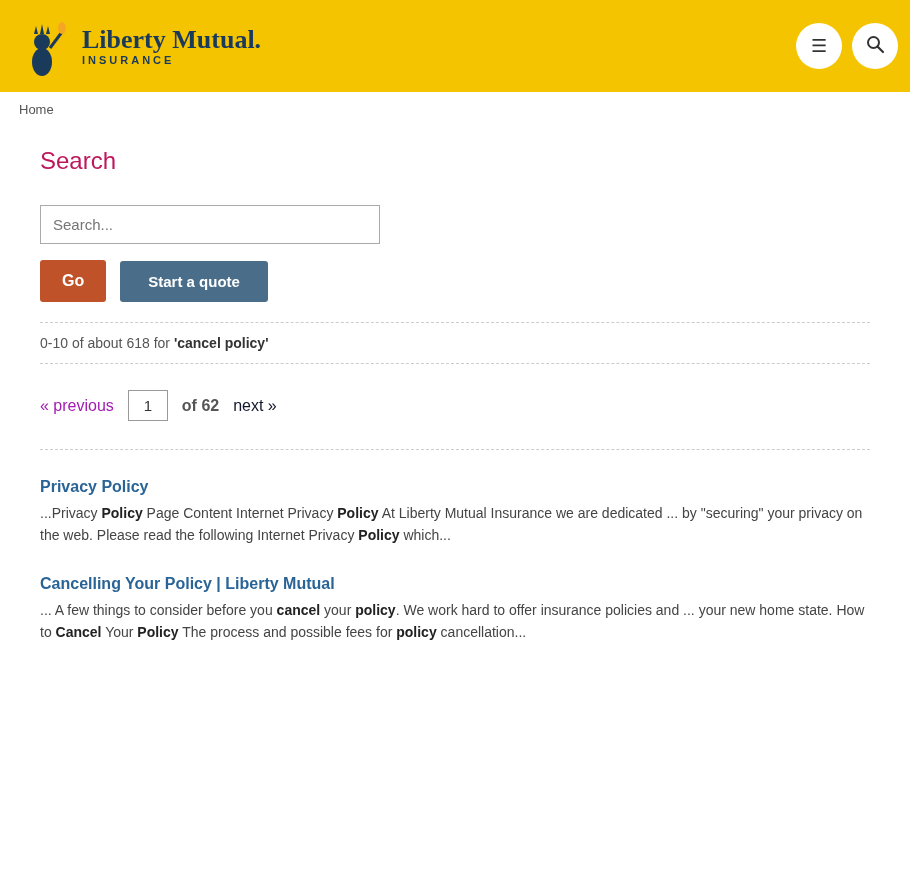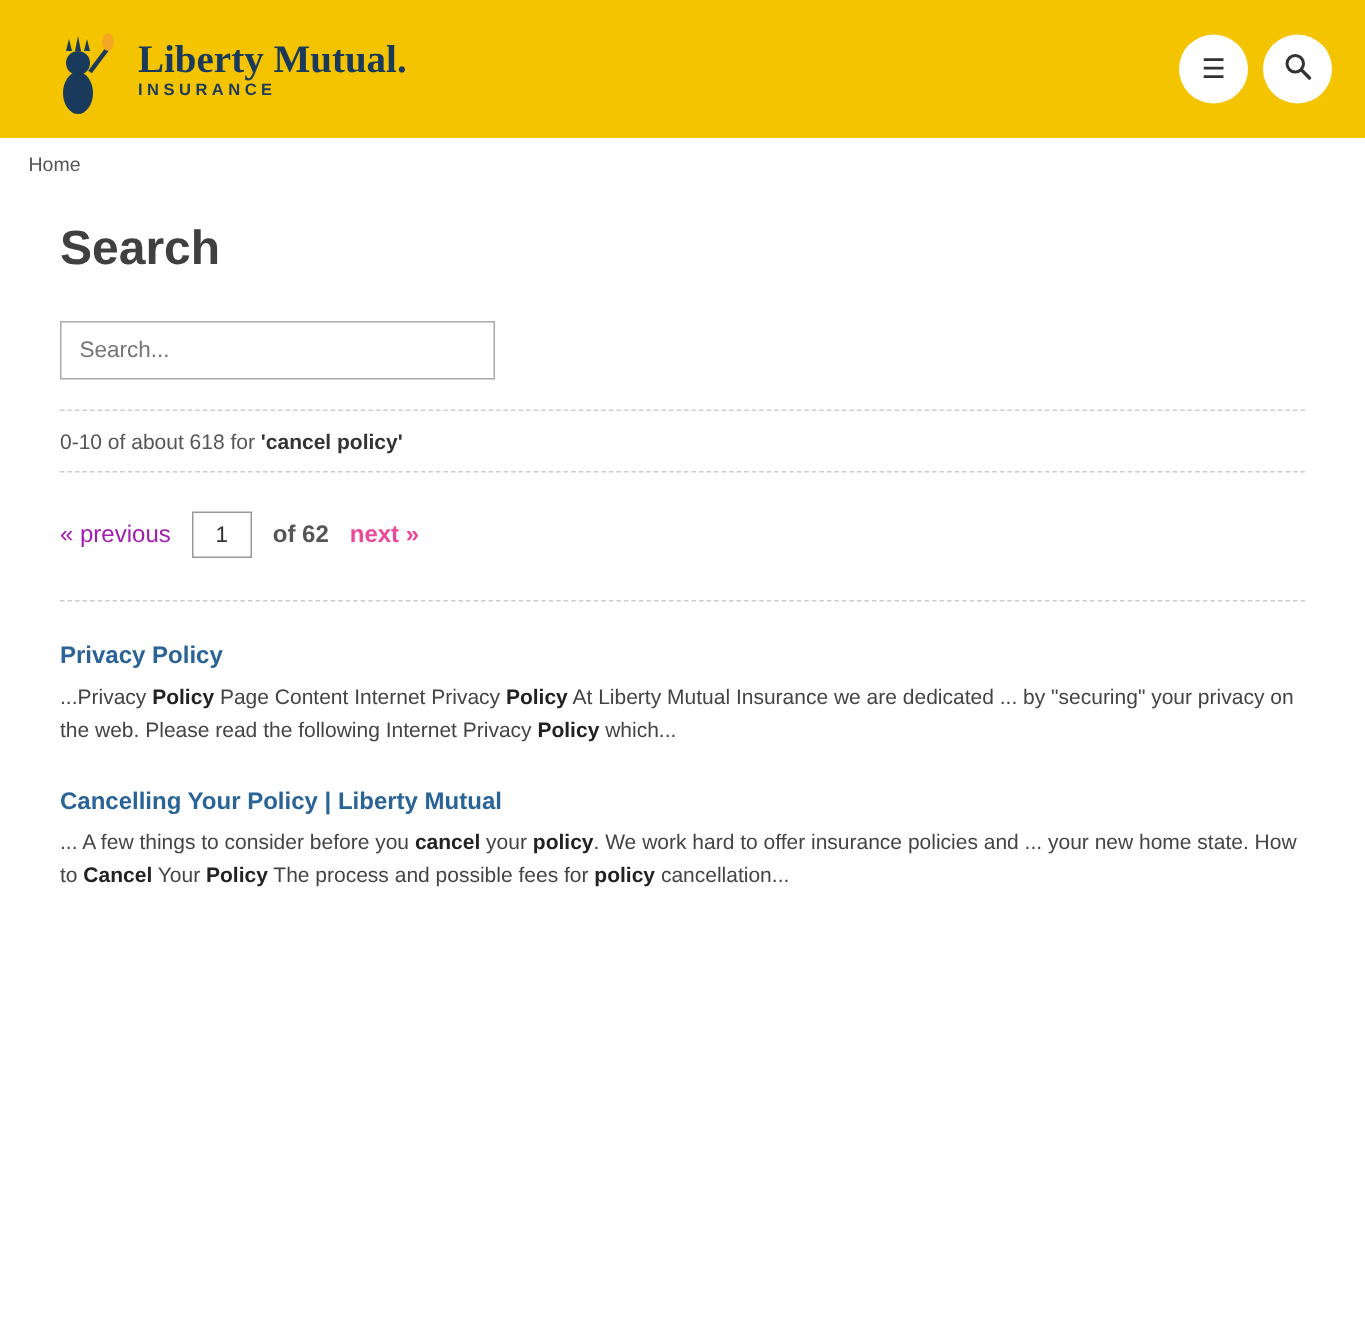--- a/index.html
+++ b/index.html
@@ -1,21 +1,21 @@
 <!DOCTYPE html>
 <html><head>
   <meta charset="utf-8">
   <style>
     * { margin: 0; padding: 0; box-sizing: border-box; }
     body { font-family: Arial, sans-serif; font-size: 15px; color: #333; background: #fff; }
 
     
     .header {
       background: #f5c400;
-      padding: 12px 22px;
+      padding: 12px 12px;
       display: flex;
       align-items: center;
       justify-content: space-between;
       min-height: 90px;
     }
     .logo-area {
       display: flex;
       align-items: center;
       gap: 10px;
     }
@@ -67,35 +67,35 @@
     .breadcrumb a {
       color: #555;
       text-decoration: none;
     }
 
     
     .main {
       padding: 20px 40px 40px;
     }
     .page-title {
-      font-size: 32px;
-      font-weight: bold;
-      color: #404040;
+      font-size: 24px;
+      font-weight: normal;
+      color: #be185d;
       margin-bottom: 30px;
     }
 
     
     .search-bar {
       display: flex;
       flex-direction: column;
       gap: 16px;
       margin-bottom: 20px;
     }
     .search-input {
-      width: 290px;
+      width: 340px;
       padding: 10px 12px;
       font-size: 15px;
       border: 1px solid #aaa;
       outline: none;
       color: #333;
     }
     .search-buttons {
       display: flex;
       gap: 14px;
       align-items: center;
@@ -157,24 +157,23 @@
       min-width: 40px;
       text-align: center;
     }
     .page-of {
       font-size: 16px;
       color: #555;
       font-weight: bold;
     }
     .page-next {
       font-size: 16px;
-      color: #ec4899;
+      color: #0f172a;
       cursor: pointer;
       text-decoration: none;
-      font-weight: bold;
     }
 
     
     .result-item {
       margin-bottom: 28px;
     }
     .result-title {
       font-size: 16px;
       color: #2a6496;
       font-weight: bold;
@@ -238,20 +237,24 @@
 
 <nav class="breadcrumb">
   <a href="#">Home</a>
 </nav>
 
 <main class="main">
   <h1 class="page-title">Search</h1>
 
   <div class="search-bar">
     <input class="search-input" type="text" placeholder="Search..." style="">
+    <div class="search-buttons">
+      <button class="btn-go">Go</button>
+      <button class="btn-quote">Start a quote</button>
+    </div>
   </div>
 
   <div class="results-summary">
     <span>0-10 of about 618 for </span><strong>'cancel policy'</strong>
   </div>
 
   <div class="pagination">
     <span class="page-prev">« previous</span>
     <div class="page-number-box">1</div>
     <span class="page-of">of 62</span>

